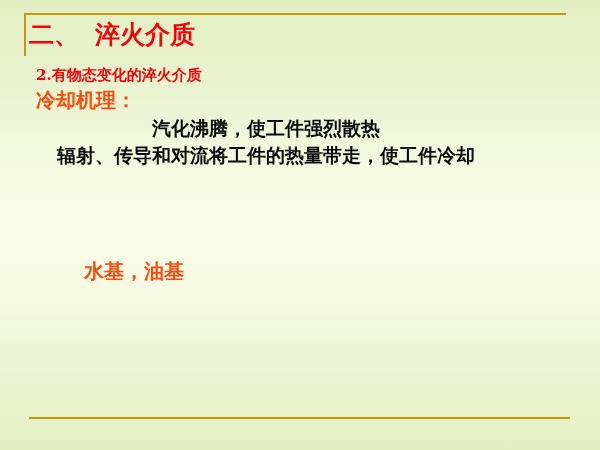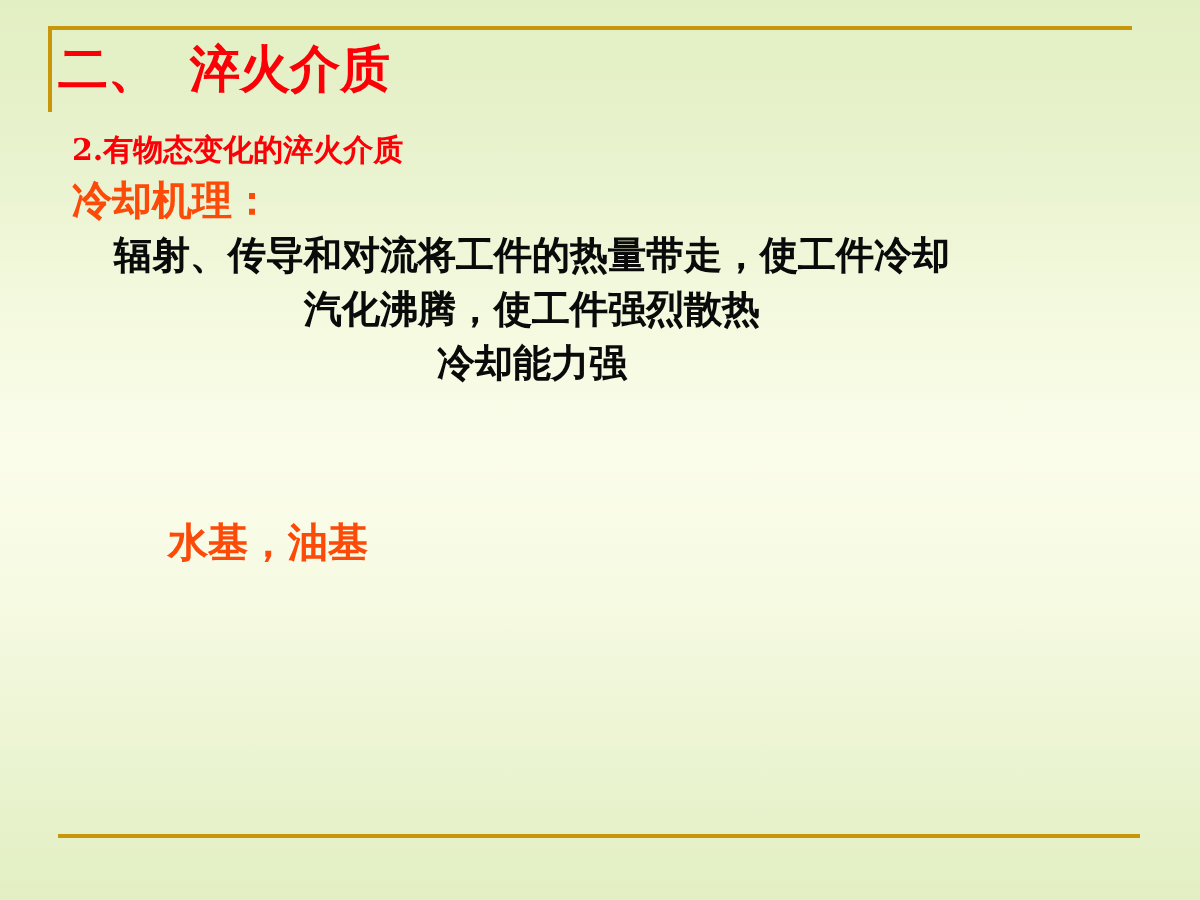--- a/index.html
+++ b/index.html
@@ -128,20 +128,19 @@
   <div class="rule-left"></div>
   <div class="rule-bottom"></div>
 
   <div class="title"><span>二、</span><span class="gap"></span><span>淬火介质</span></div>
 
   <div class="subhead"><span class="num">2.</span><span class="txt">有物态变化的淬火介质</span></div>
 
   <div class="mechanism">冷却机理：</div>
 
   <div class="body-lines">
+    <div>汽化沸腾，使工件强烈散热</div>
     <div>辐射、传导和对流将工件的热量带走，使工件冷却</div>
-    <div>汽化沸腾，使工件强烈散热</div>
-    <div>冷却能力强</div>
   </div>
 
   <div class="emphasis">水基，油基</div>
 
 </div>
 
 </body></html>

